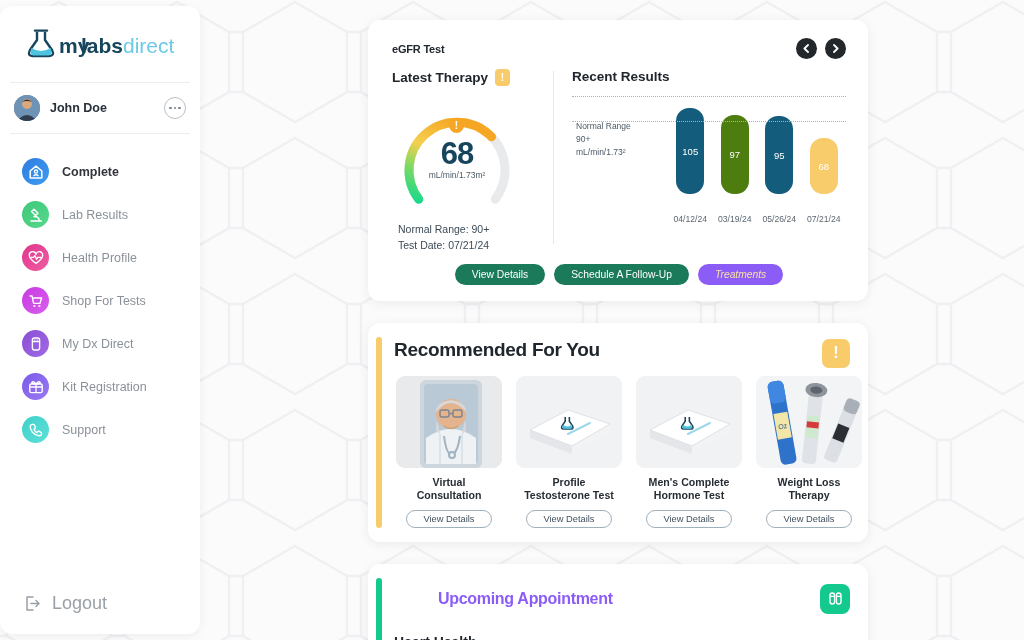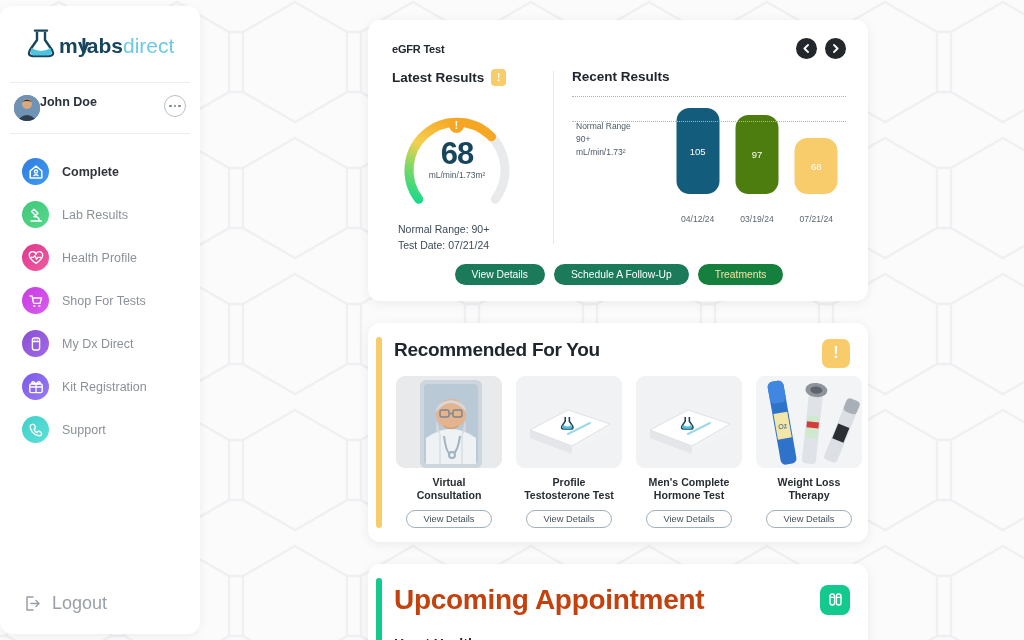--- a/index.html
+++ b/index.html
@@ -18,21 +18,21 @@
     width: 200px; height: 628px;
     background: #ffffff;
     border-radius: 12px;
     box-shadow: 0 2px 10px rgba(0,0,0,.06);
     z-index: 2;
     display: flex; flex-direction: column;
   }
   .logo-wrap { padding: 22px 0 20px 0; display: flex; justify-content: center; }
   .sep { height: 1px; background: #eceef1; margin: 0 10px; }
   .user-row {
-    display: flex; align-items: flex-start; 
+    display: flex; align-items: center; gap: 10px;
     padding: 12px 14px;
   }
   .avatar {
     width: 26px; height: 26px; border-radius: 50%;
     overflow: hidden; flex: none; background: #5b7fa6;
   }
   .user-name { font-size: 12.5px; font-weight: 700; color: #27303a; flex: 1; }
   .dots-btn {
     width: 22px; height: 22px; border-radius: 50%;
     border: 1.3px solid #b9bfc7; display: flex;
@@ -105,37 +105,37 @@
   .recent { flex: 1; }
   .chart-wrap { position: relative; height: 130px; margin-top: 12px; }
   .chart-note {
     position: absolute; left: 4px; top: 24px;
     font-size: 8.5px; color: #4b5a66; line-height: 1.55; z-index: 3;
   }
   .bars { position: absolute; left: 96px; right: 0; top: 0; bottom: 0; display: flex; }
   .bar-col { flex: 1; position: relative; }
   .bar {
     position: absolute; left: 50%; transform: translateX(-50%);
-    width: 43px; border-radius: 13px;
+    width: 28px; border-radius: 13px;
     display: flex; align-items: center; justify-content: center;
   }
   .bar span { font-size: 9.5px; color: #fff; font-weight: 400; }
   .bar-date {
     position: absolute; left: 0; right: 0; bottom: 2px; text-align: center;
     font-size: 8.6px; color: #5c6670;
   }
   .gridline { position: absolute; left: 0; right: 0; border-top: 1.2px dotted #9fb6c4; z-index: 1; }
 
   .btn-row { display: flex; gap: 9px; justify-content: center; margin-top: 10px; }
   .btn {
     border-radius: 14px; padding: 5px 17px; font-size: 10.3px;
     color: #fff; cursor: pointer; white-space: nowrap;
   }
   .btn.green { background: #1b7a5a; }
-  .btn.yellow { background: #15803d; color: #fbe0a6; }
+  .btn.yellow { background: #8b5cf6; color: #fbe0a6; font-style: italic; }
 
   
   .rec { margin-top: 22px; padding: 16px 18px 14px 26px; }
   .rec-head { display: flex; align-items: flex-start; justify-content: space-between; }
   .rec-title { font-size: 19px; font-weight: 700; color: #20262d; letter-spacing: -.3px; }
   .rec-badge {
     width: 28px; height: 29px; border-radius: 7px; background: #f8cb6b;
     display: flex; align-items: center; justify-content: center;
   }
   .rec-badge b { color: #fff; font-size: 16px; font-weight: 700; line-height: 1; }
@@ -151,21 +151,21 @@
   }
   .prod-btn {
     margin: 8px auto 0; width: 86px; text-align: center;
     border: 1.1px solid #9fb0bd; border-radius: 12px;
     padding: 3px 0; font-size: 9.3px; color: #41505c; cursor: pointer;
   }
 
   
   .appt { margin-top: 22px; padding: 20px 18px 20px 26px; }
   .appt-head { display: flex; align-items: center; justify-content: space-between; }
-  .appt-title { font-size: 28px; font-weight: 700; color: #c2410c; letter-spacing: -.3px; }
+  .appt-title { font-size: 16px; font-weight: 700; color: #8b5cf6; letter-spacing: -.3px; margin-left: 44px; }
   .appt-badge {
     width: 30px; height: 30px; border-radius: 8px; background: #14c98e;
     display: flex; align-items: center; justify-content: center;
   }
   .appt-sub { margin-top: 20px; font-size: 14px; font-weight: 700; color: #20262d; }
 </style>
 </head>
 <body>
 
 <svg id="hexbg" width="1024" height="640">
@@ -312,21 +312,21 @@
               <path d="M3 1 L6.6 4.5 L3 8" fill="none" stroke="#fff" stroke-width="1.8" stroke-linecap="round" stroke-linejoin="round"></path>
             </svg>
         </div>
       </div>
     </div>
 
     <div class="egfr-body">
 
       <div class="latest">
         <div class="sub-title">
-          <span>Latest Results</span>
+          <span>Latest Therapy</span>
           <span class="badge-warn">
               <b>!</b>
             </span>
         </div>
 
         <div class="gauge">
           <svg width="130" height="122" viewBox="0 0 130 122">
             <defs>
               <linearGradient id="gaugeGrad" x1="0" y1="1" x2="0.55" y2="0">
                 <stop offset="0%" stop-color="#16d98d"></stop>
@@ -368,20 +368,26 @@
                 <div class="bar" style="background: rgb(20, 92, 124); height: 85.75px; top: 12.25px;">
                   <span>105</span>
                 </div>
                 <div class="bar-date">04/12/24</div>
               </div>
               <div class="bar-col">
                 <div class="bar" style="background: #4d7c0f; height: 79.2167px; top: 18.7833px;">
                   <span>97</span>
                 </div>
                 <div class="bar-date">03/19/24</div>
+              </div>
+              <div class="bar-col">
+                <div class="bar" style="background: rgb(20, 92, 124); height: 77.5833px; top: 20.4167px;">
+                  <span>95</span>
+                </div>
+                <div class="bar-date">05/26/24</div>
               </div>
               <div class="bar-col">
                 <div class="bar" style="background: rgb(248, 203, 107); height: 55.5333px; top: 42.4667px;">
                   <span>68</span>
                 </div>
                 <div class="bar-date">07/21/24</div>
               </div>
             </div>
         </div>
       </div>

